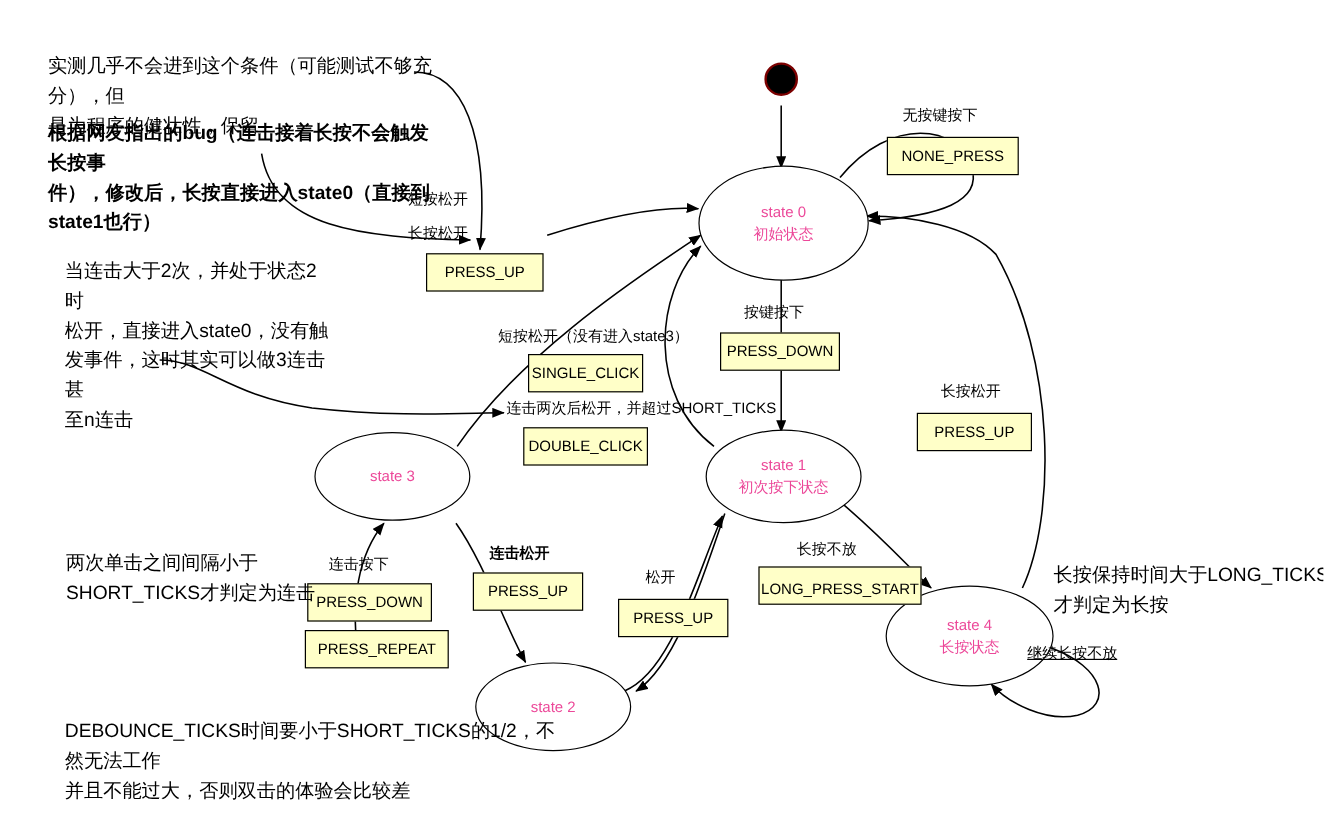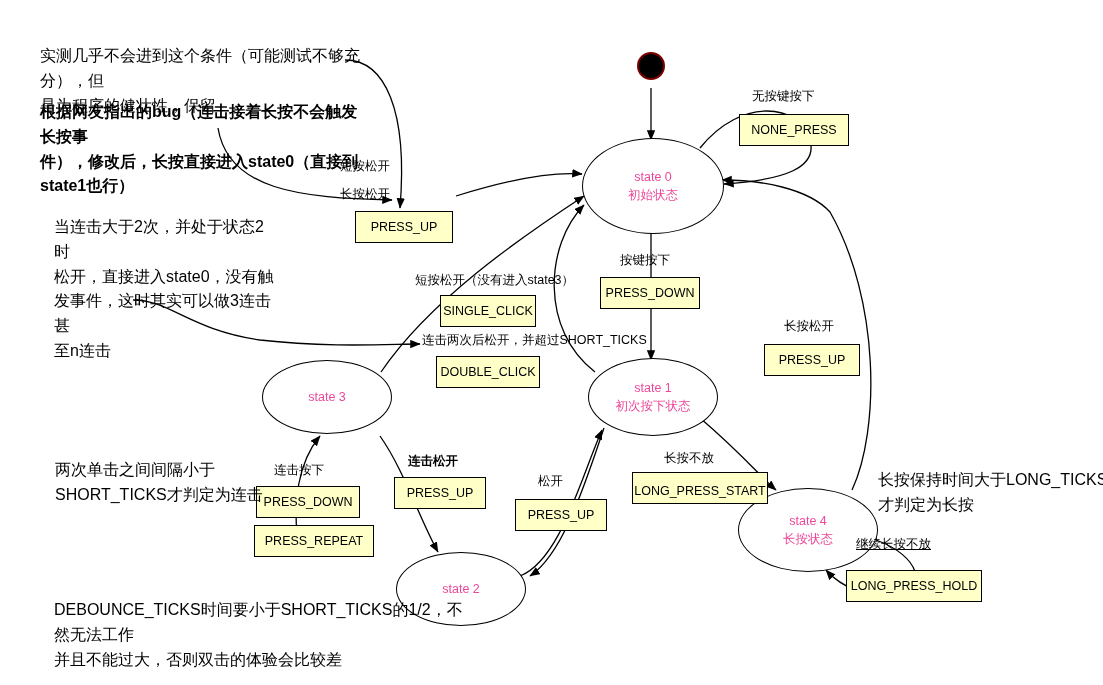--- a/index.html
+++ b/index.html
@@ -184,23 +184,20 @@
   </div>
 
   <div class="event-box" style="left:515px; top:499px; width:92px; height:32px;">
     <span>PRESS_UP</span>
   </div>
 
   <div class="event-box" style="left:632px; top:472px; width:136px; height:32px;align-items:flex-end;">
     <span>LONG_PRESS_START</span>
   </div>
 
-  <div class="event-box" style="left:846px; top:570px; width:136px; height:32px;">
-    <span>LONG_PRESS_HOLD</span>
-  </div>
 
   <div class="edge-label" style="left:752px; top:88px;">无按键按下</div>
   <div class="edge-label" style="left:340px; top:158px;">短按松开</div>
   <div class="edge-label" style="left:340px; top:186px;">长按松开</div>
   <div class="edge-label" style="left:620px; top:252px;">按键按下</div>
   <div class="edge-label" style="left:784px; top:318px;">长按松开</div>
   <div class="edge-label" style="left:415px; top:272px;">短按松开（没有进入state3）</div>
   <div class="edge-label" style="left:422px; top:332px;">连击两次后松开，并超过SHORT_TICKS</div>
   <div class="edge-label" style="left:274px; top:462px;">连击按下</div>
   <div class="edge-label" style="left:408px; top:453px;font-weight:bold;">连击松开</div>

